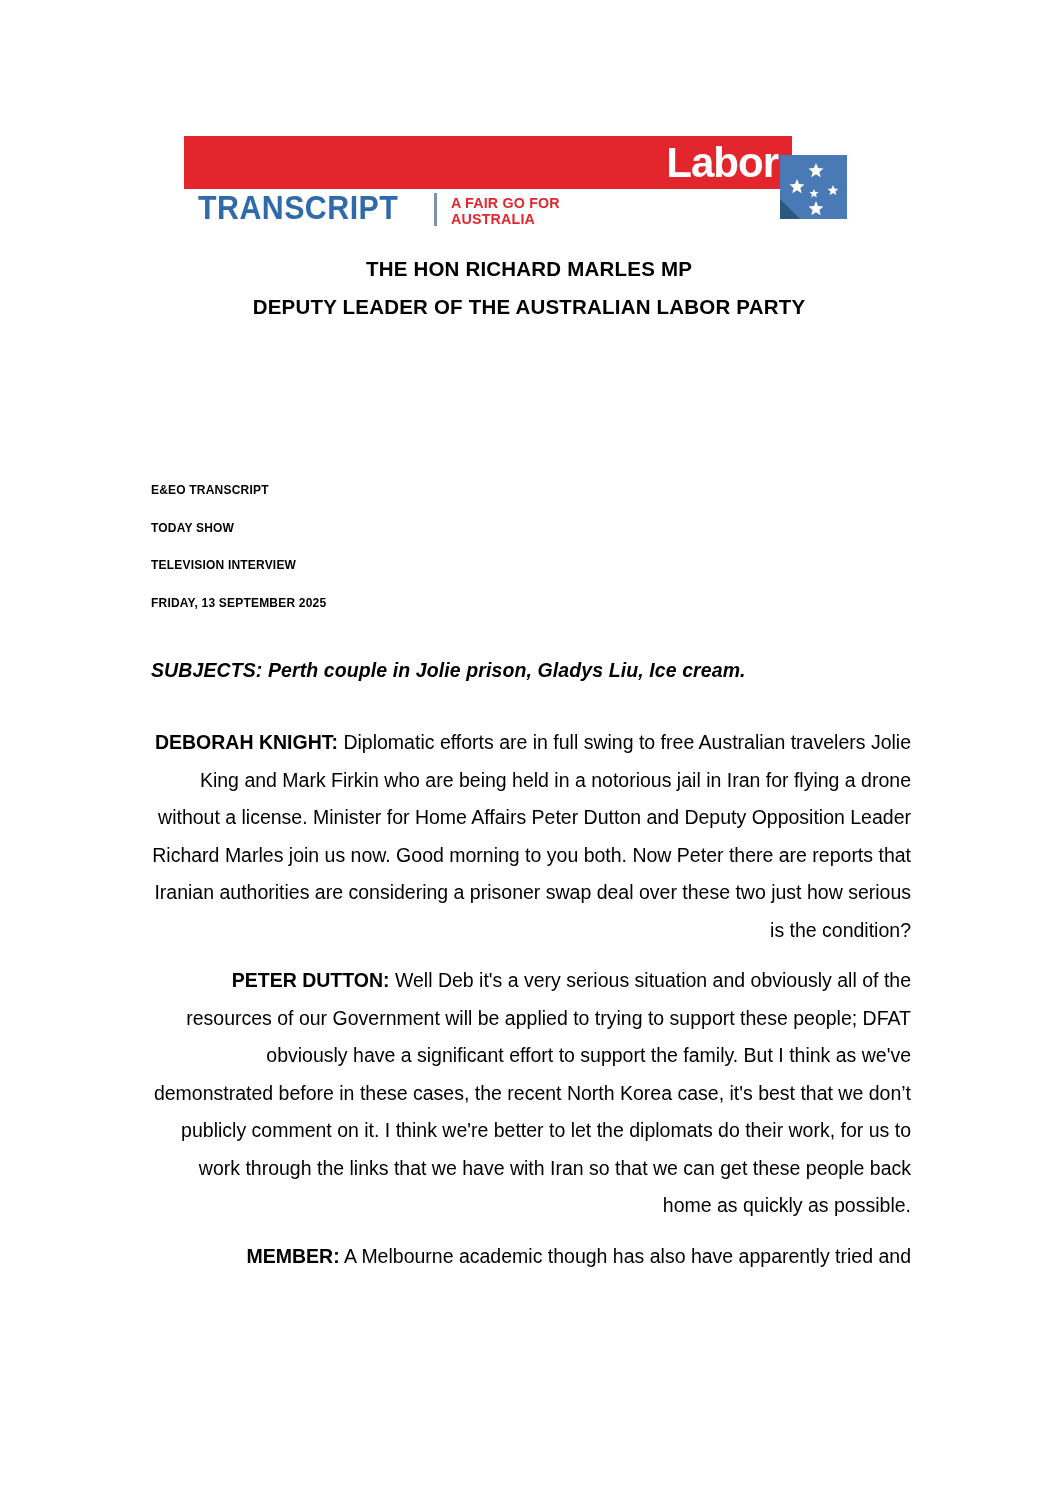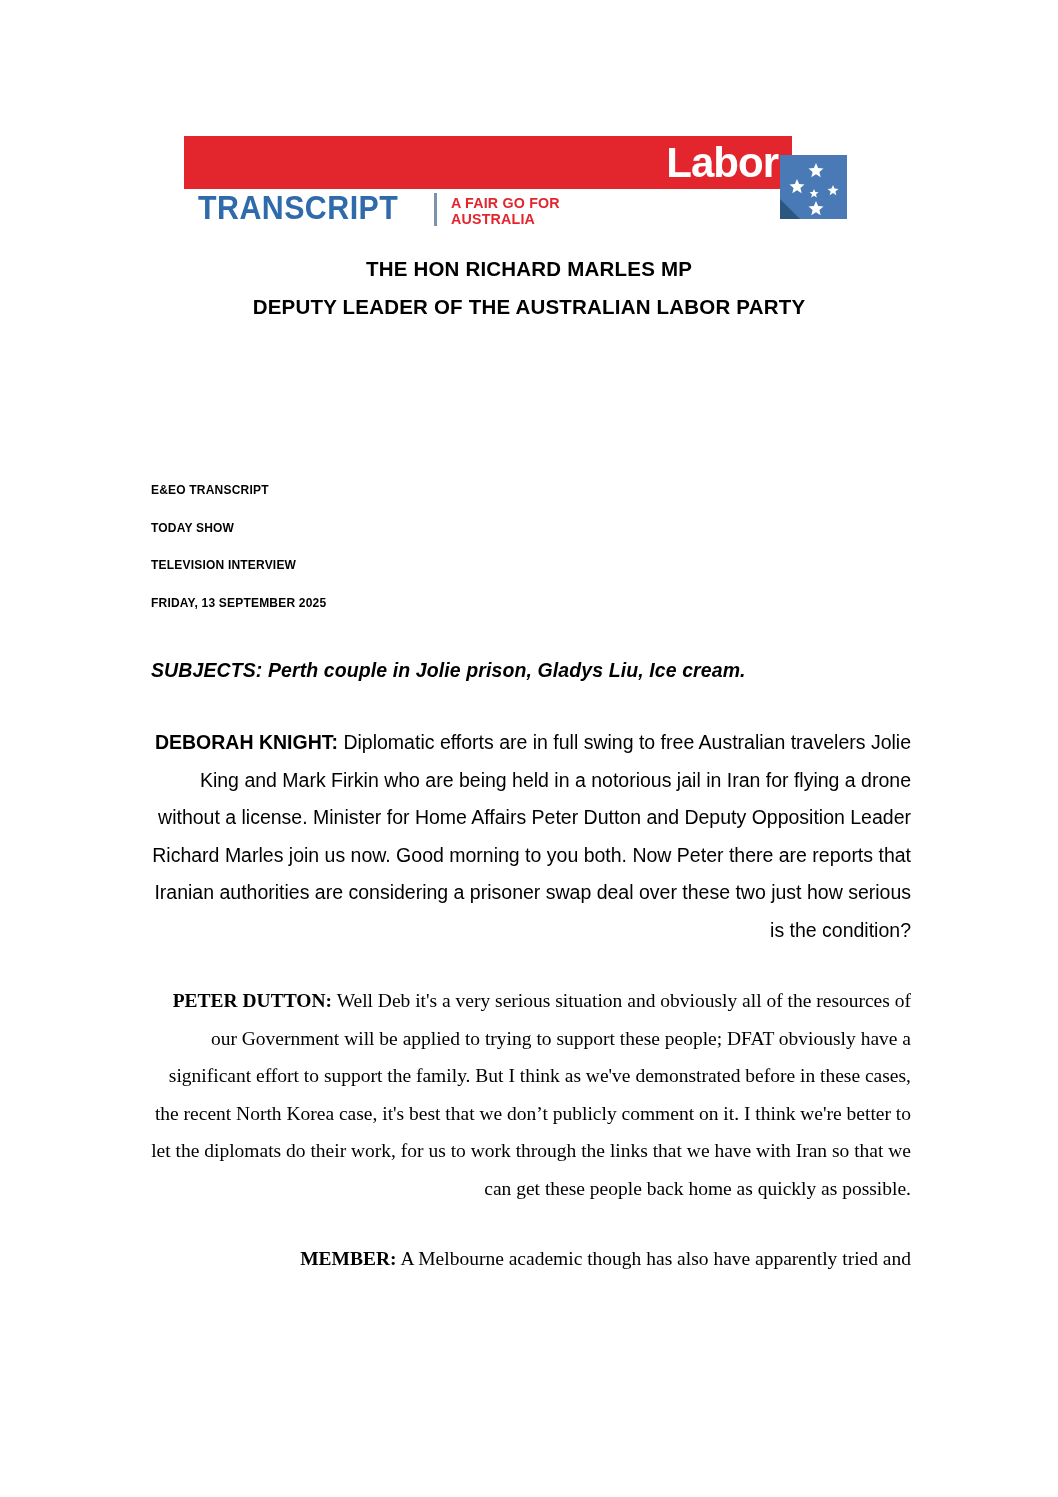--- a/index.html
+++ b/index.html
@@ -150,21 +150,21 @@
     letter-spacing: 0.1px;
   }
   .spacer-md { height: 39px; }
   .para {
     font-family: "Liberation Sans", sans-serif;
     font-size: 19.5px;
     line-height: 37.5px;
     text-align: right;
     color: #000;
   }
-  .para + .para { margin-top: 33px; font-family: Liberation Serif, serif; }
+  .para + .para { margin-top: 13px; }
   .speaker {
     font-weight: bold;
   }
 </style>
 </head>
 <body>
 
 <div class="page">
 
   <div class="letterhead">

